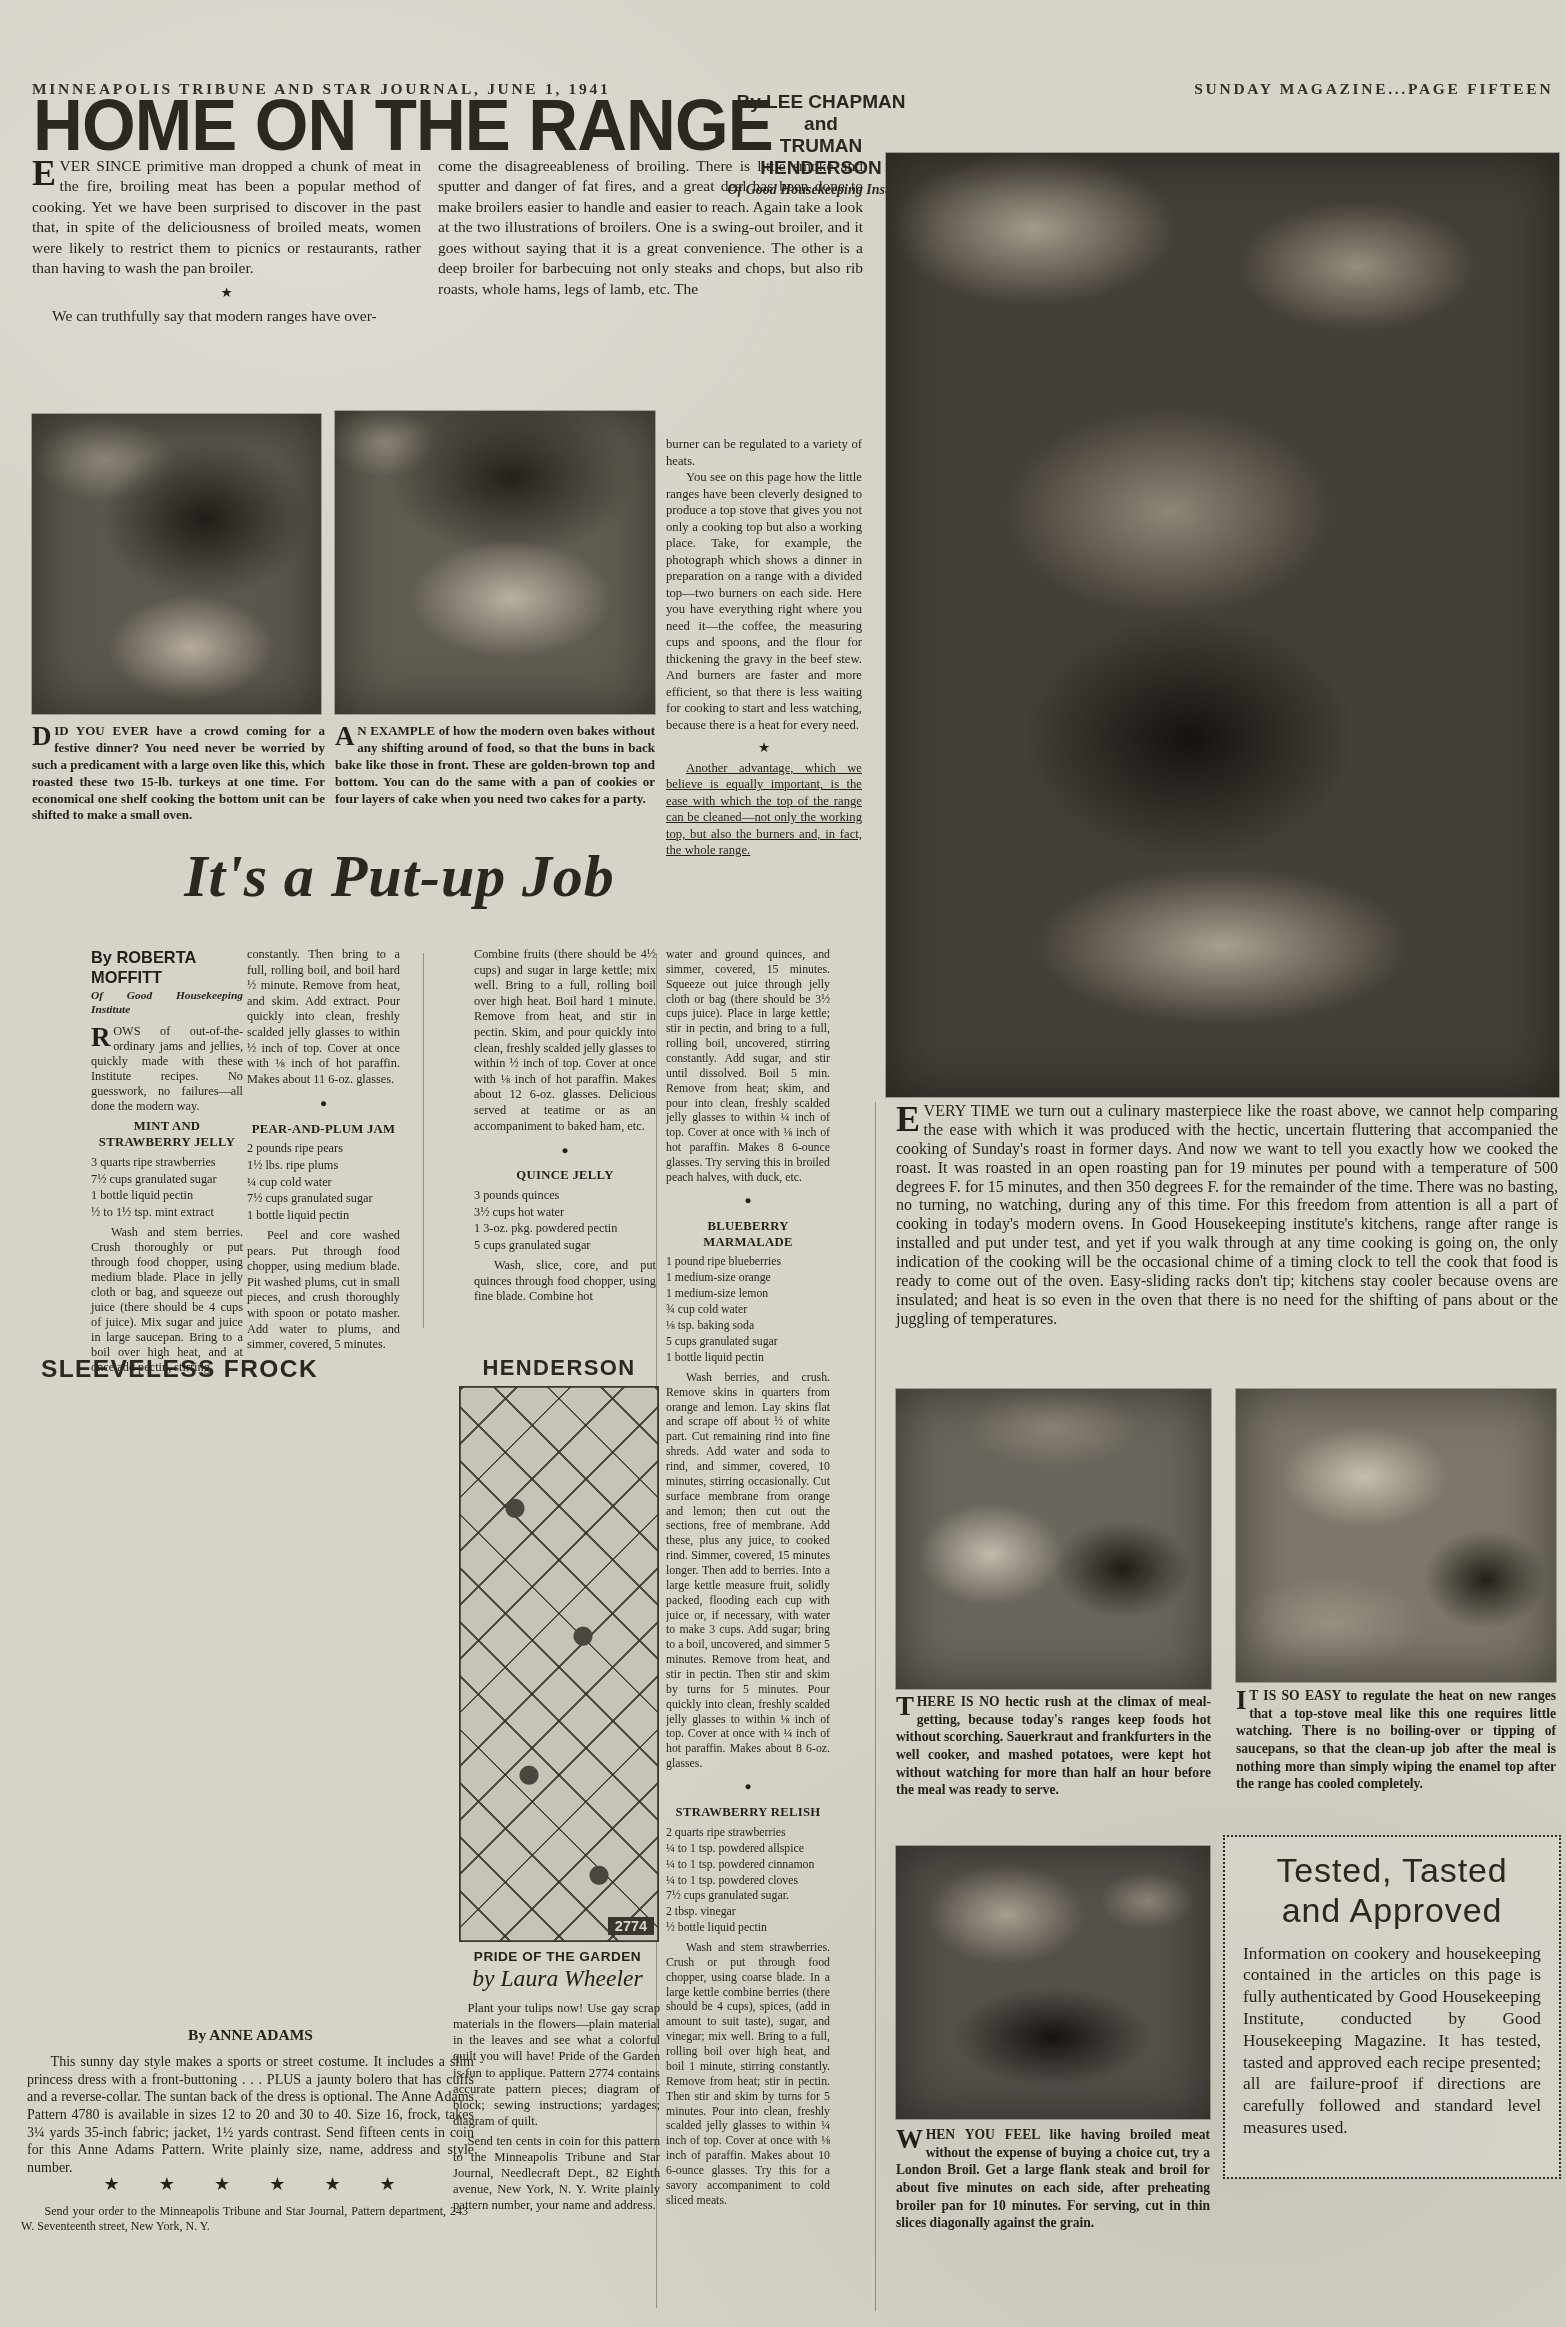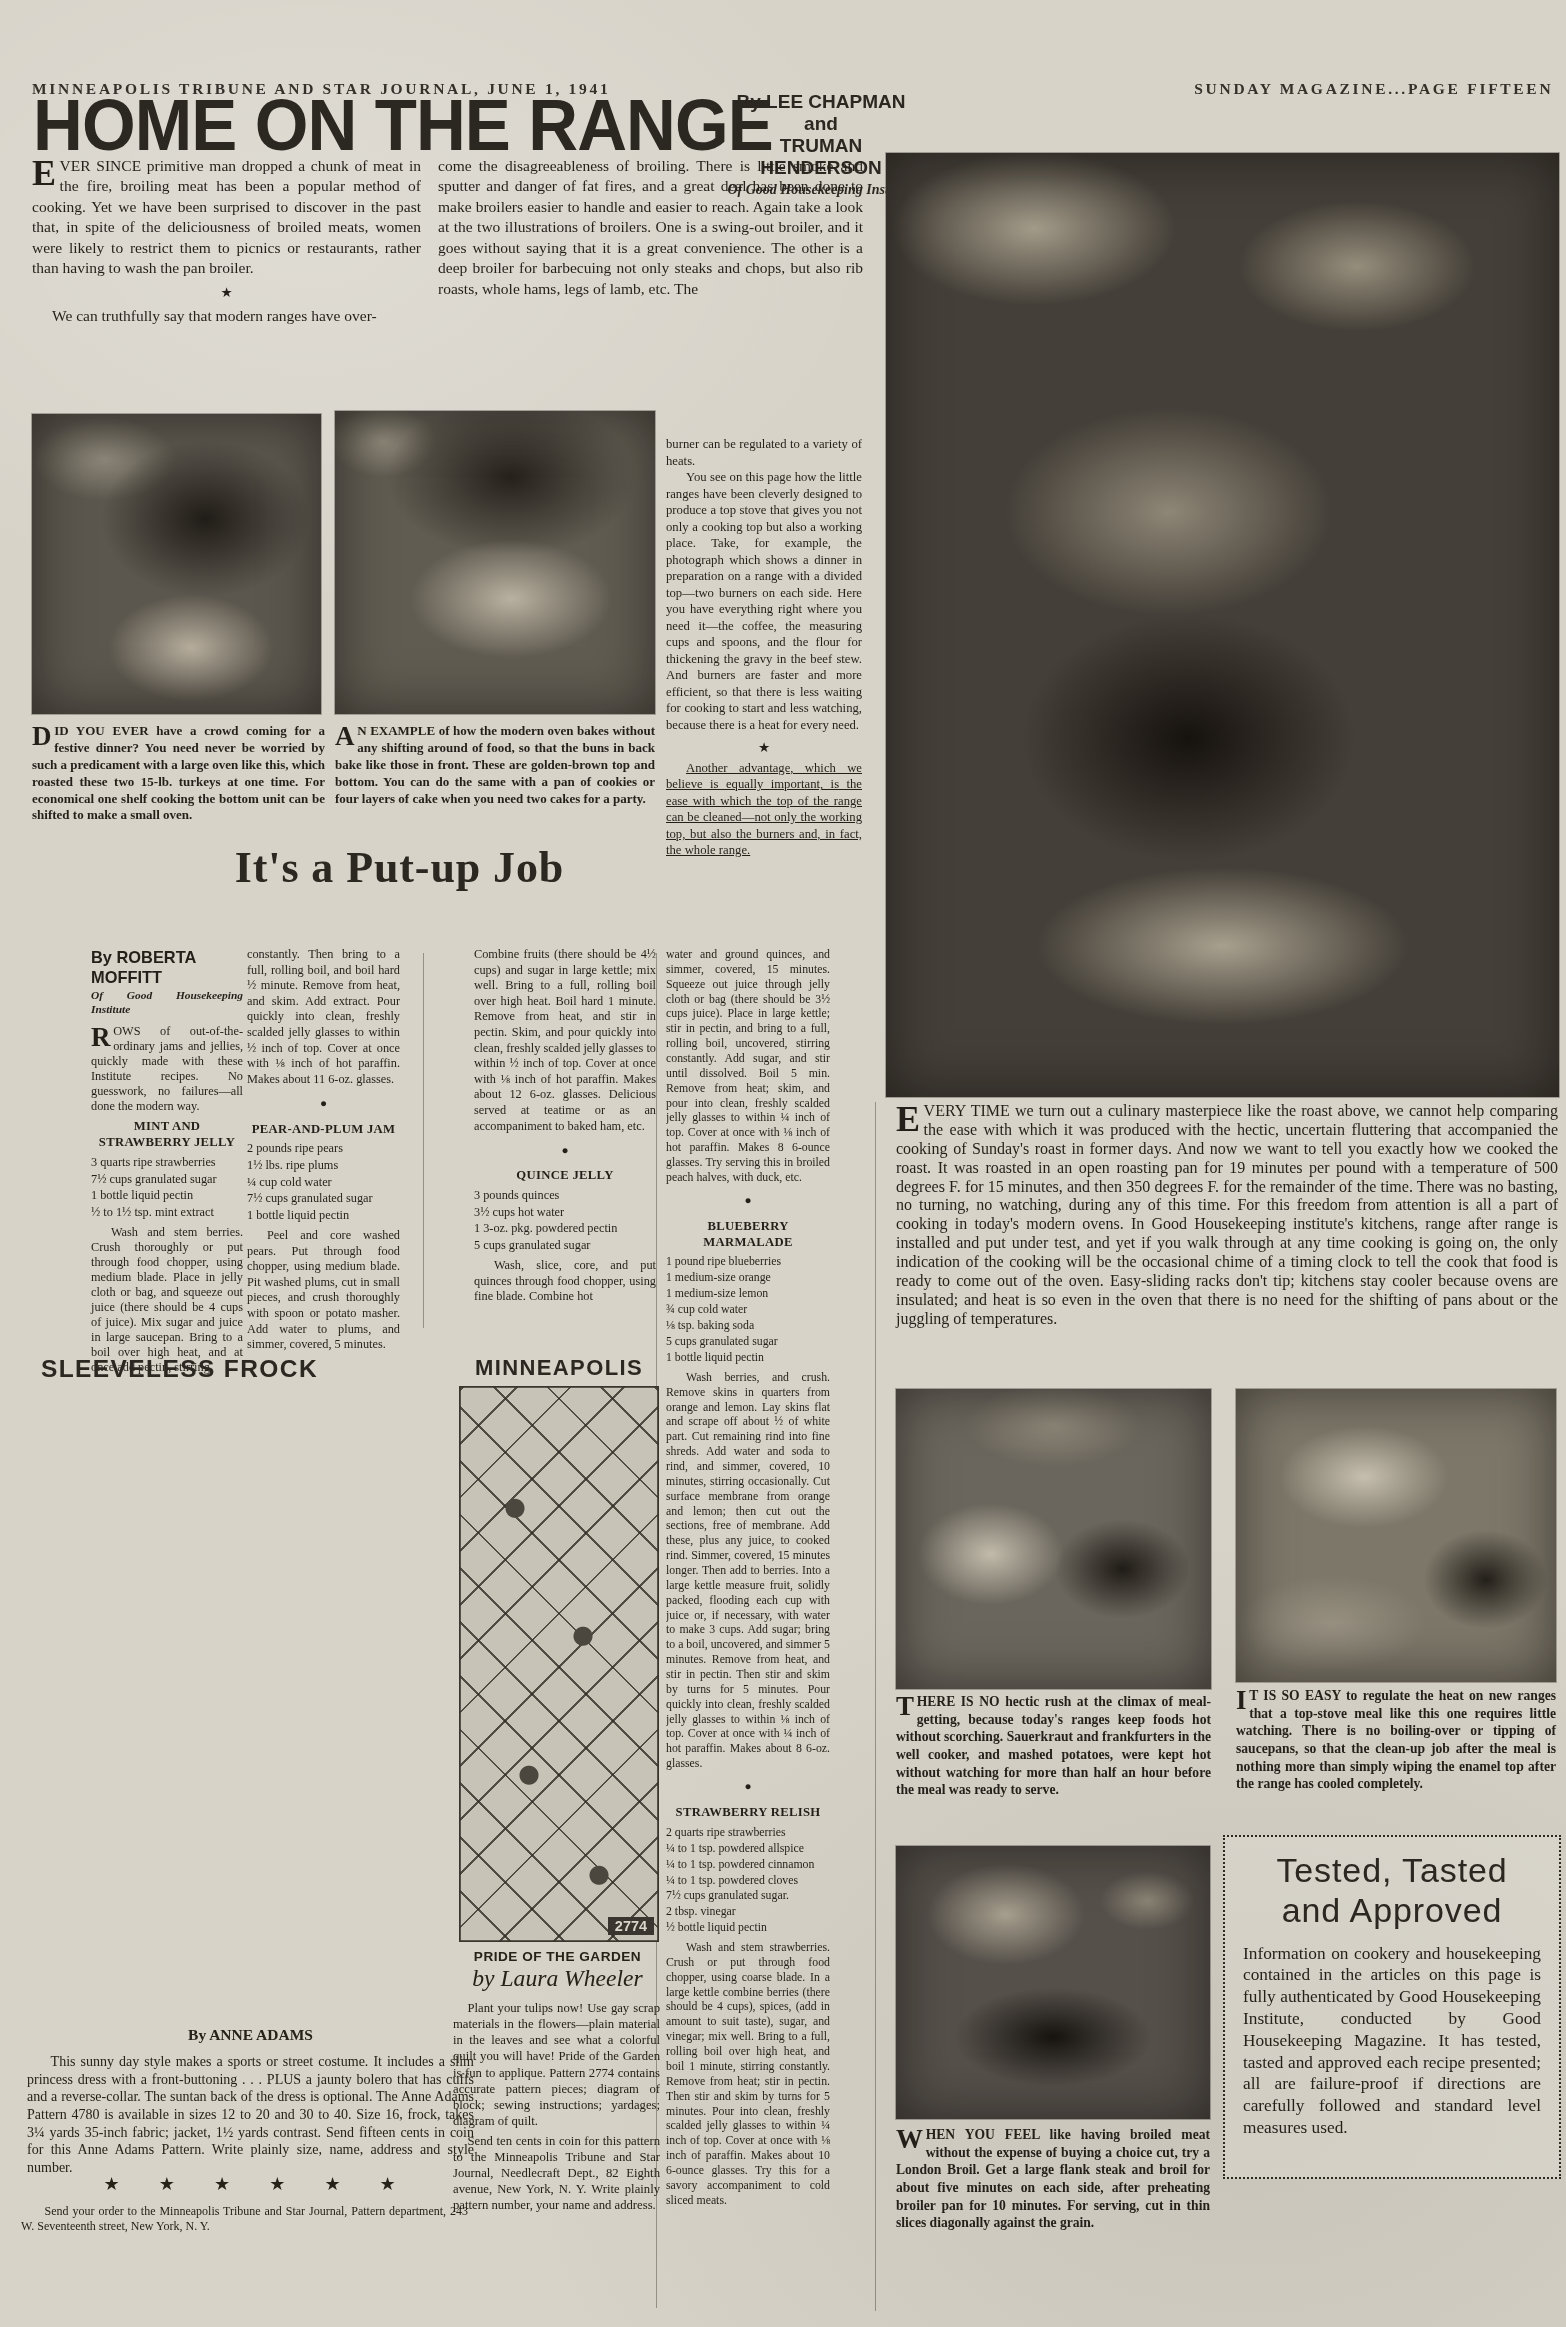--- a/index.html
+++ b/index.html
@@ -26,21 +26,21 @@
   .body-lg{font-size:15.5px;line-height:1.32;color:#241f19;}
   .body-md{font-size:12.7px;line-height:1.30;color:#241f19;}
   .dc{float:left;font-size:36px;line-height:.82;font-weight:bold;padding:2.7px 3.6px 0 0;}
   .dc-sm{float:left;font-size:27px;line-height:.85;font-weight:bold;padding:1.8px 2.7px 0 0;}
   .star-sep{text-align:center;font-size:13.6px;padding:5.5px 0 3.6px 0;}
   .indent{text-indent:20px;}
 
   .photo{background-color:#57534b;box-shadow:inset 0 0 55px rgba(10,8,5,.55), 0 0 0 0.9px rgba(40,35,28,.35);}
   .caption{font-size:13px;font-weight:bold;line-height:1.30;color:#241f19;}
 
-  .putup-title{font-weight:bold;font-size:44px;letter-spacing:0.9px;color:#2b2721;}
+  .putup-title{font-style:italic;font-weight:bold;font-size:60px;letter-spacing:0.9px;color:#2b2721;}
   .rcol{font-size:12.3px;line-height:1.27;color:#241f19;}
   .rcol .rhead{font-weight:bold;text-align:center;font-size:12.7px;letter-spacing:0.3px;margin:5.5px 0 4.5px 0;}
   .rcol .bullet{text-align:center;font-size:11.8px;padding:6.4px 0 4.5px 0;}
   .rcol .ing div{padding-left:12.7px;text-indent:-12.7px;line-height:1.28;margin:0.9px 0;}
   .rcol p{margin:0 0 1.8px 0;}
   .rbyline{font-family:"Liberation Sans", sans-serif;font-weight:bold;font-size:16.4px;}
   .rorg{font-size:11.4px;font-weight:bold;font-style:italic;margin:1.8px 0 7.3px 0;}
 
   .sec-head{font-family:"Liberation Sans", sans-serif;font-weight:bold;letter-spacing:1.4px;color:#2b2721;}
 
@@ -210,21 +210,21 @@
   <div class="abs just" style="left:896px;top:1102px;width:662px;font-size:16px;line-height:1.18;color:#241f19;">
     <span class="dc">E</span><span>VERY TIME we turn out a culinary masterpiece like the roast above, we cannot help comparing the ease with which it was produced with the hectic, uncertain fluttering that accompanied the cooking of Sunday's roast in former days.  And now we want to tell you exactly how we cooked the roast.  It was roasted in an open roasting pan for 19 minutes per pound with a temperature of 500 degrees F. for 15 minutes, and then 350 degrees F. for the remainder of the time.  There was no basting, no turning, no watching, during any of this time.  For this freedom from attention is all a part of cooking in today's modern ovens.  In Good Housekeeping institute's kitchens, range after range is installed and put under test, and yet if you walk through at any time cooking is going on, the only indication of the cooking will be the occasional chime of a timing clock to tell the cook that food is ready to come out of the oven.  Easy-sliding racks don't tip; kitchens stay cooler because ovens are insulated; and heat is so even in the oven that there is no need for the shifting of pans about or the juggling of temperatures.</span>
   </div>
 
   <div class="abs sec-head" style="left:41px;top:1355px;font-size:24.5px;">SLEEVELESS FROCK</div>
   <div class="abs ctr serif" style="left:27px;top:2026px;width:447px;font-weight:bold;font-size:15.5px;">By ANNE ADAMS</div>
   <div class="abs just serif" style="left:27px;top:2053px;width:447px;font-size:14px;line-height:1.26;text-indent:23.6px;">This sunny day style makes a sports or street costume.  It includes a slim princess dress with a front-buttoning . . . PLUS a jaunty bolero that has cuffs and a reverse-collar.  The suntan back of the dress is optional.  The Anne Adams Pattern 4780 is available in sizes 12 to 20 and 30 to 40.  Size 16, frock, takes 3¼ yards 35-inch fabric; jacket, 1½ yards contrast.  Send fifteen cents in coin for this Anne Adams Pattern.  Write plainly size, name, address and style number.</div>
   <div class="abs stars-row" style="left:27px;top:2173px;width:447px;">★ ★ ★ ★ ★ ★</div>
   <div class="abs just serif" style="left:21px;top:2204px;width:447px;font-size:12px;line-height:1.26;text-indent:23.6px;">Send your order to the Minneapolis Tribune and Star Journal, Pattern department, 243 W. Seventeenth street, New York, N. Y.</div>
 
-  <div class="abs sec-head ctr" style="left:459px;top:1355px;width:200px;font-size:22px;">MINNEAPOLIS</div>
+  <div class="abs sec-head ctr" style="left:459px;top:1355px;width:200px;font-size:22px;">HENDERSON</div>
   <div class="abs quilt" style="left:459px;top:1386px;width:200px;height:556px;">
     <div class="chip" style="position:absolute;right:5.5px;bottom:7.3px;">2774</div>
   </div>
   <div class="abs sans ctr" style="left:453px;top:1949px;width:209px;font-weight:bold;font-size:13.6px;letter-spacing:0.5px;">PRIDE OF THE GARDEN</div>
   <div class="abs script ctr" style="left:453px;top:1967px;width:209px;">by Laura Wheeler</div>
   <div class="abs just serif" style="left:453px;top:2000px;width:207px;font-size:12.7px;line-height:1.27;">
     <p style="margin:0;text-indent:14.5px;">Plant your tulips now!  Use gay scrap materials in the flowers—plain material in the leaves and see what a colorful quilt you will have!  Pride of the Garden is fun to applique.  Pattern 2774 contains accurate pattern pieces; diagram of block; sewing instructions; yardages; diagram of quilt.</p>
     <p style="margin:3.6px 0 0 0;text-indent:14.5px;">Send ten cents in coin for this pattern to the Minneapolis Tribune and Star Journal, Needlecraft Dept., 82 Eighth avenue, New York, N. Y.  Write plainly pattern number, your name and address.</p>
   </div>
 

